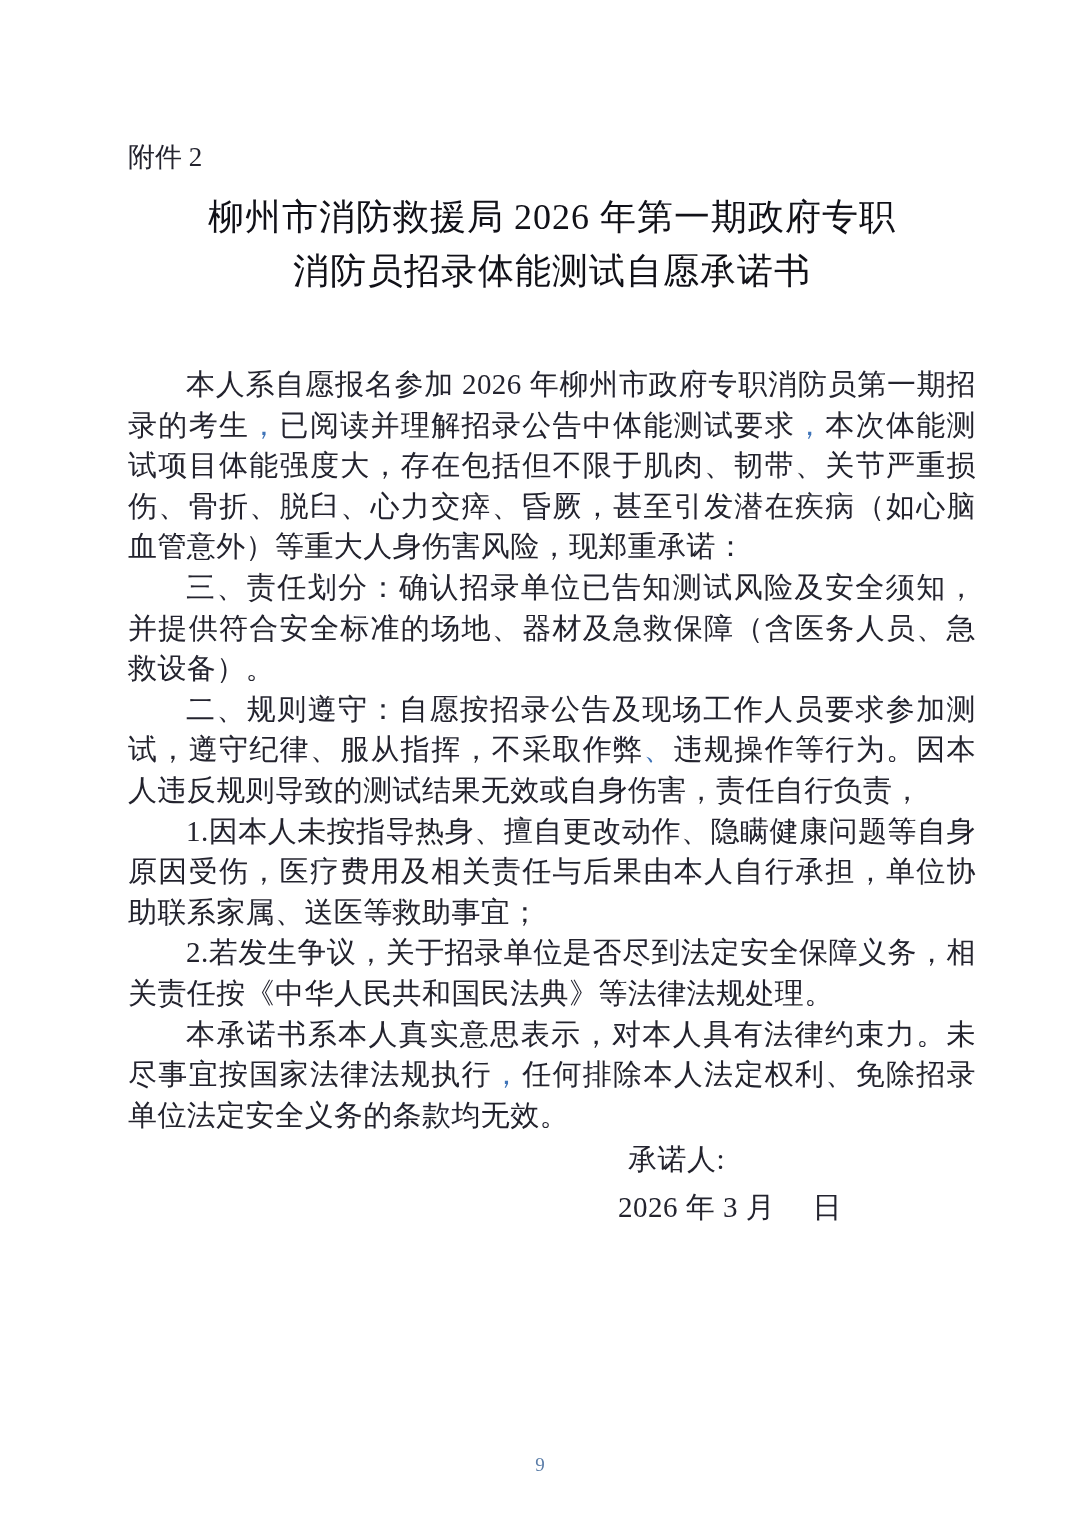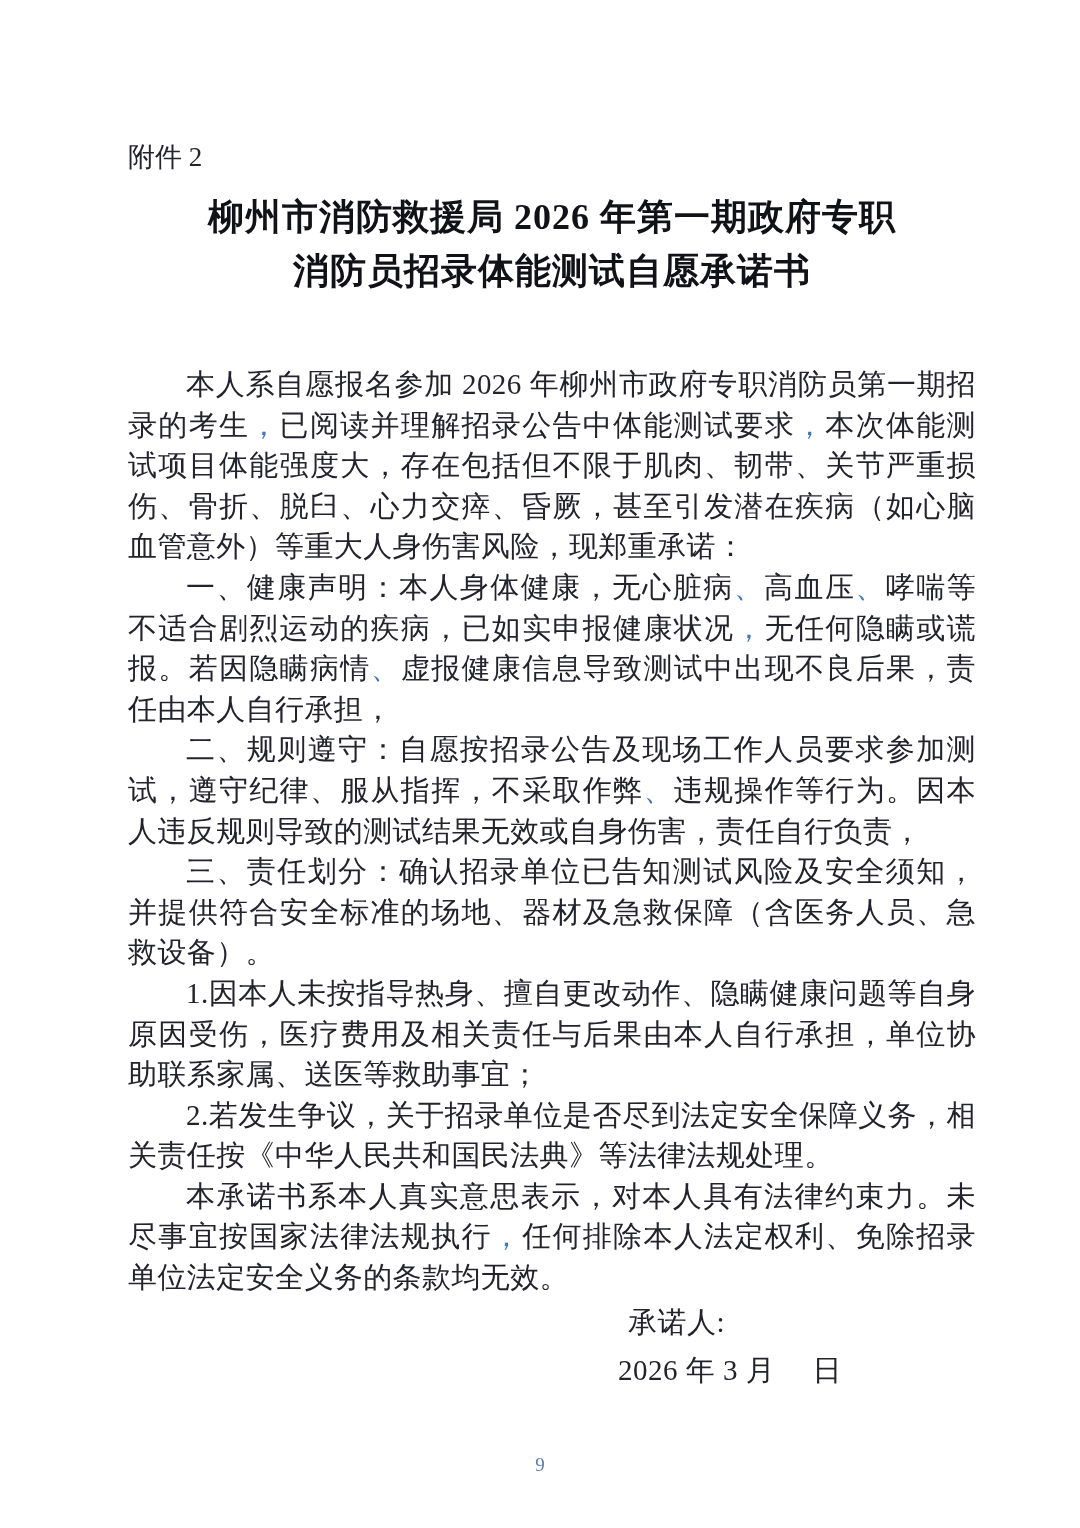--- a/index.html
+++ b/index.html
@@ -21,21 +21,21 @@
     overflow:hidden;
   }
   .attachment-label{
     font-size:27px;
     line-height:34px;
     color:var(--ink);
   }
   .doc-title{
     margin-top:16px;
     text-align:center;
-    font-weight:bold;
+    font-weight:normal;
     font-size:36px;
     line-height:54px;
     letter-spacing:1px;
     color:#111118;
   }
   .doc-body{
     margin-top:66px;
     font-size:29px;
     line-height:40.6px;
     text-align:justify;
@@ -74,23 +74,22 @@
 
   <div class="attachment-label">附件 2</div>
 
   <h1 class="doc-title">
     <div>柳州市消防救援局 2026 年第一期政府专职</div>
     <div>消防员招录体能测试自愿承诺书</div>
   </h1>
 
   <main class="doc-body">
       <p><span>本人系自愿报名参加 2026 年柳州市政府专职消防员第一期招录的考生</span><span class="blue">，</span><span>已阅读并理解招录公告中体能测试要求</span><span class="blue">，</span><span>本次体能测试项目体能强度大，存在包括但不限于肌肉、韧带、关节严重损伤、骨折、脱臼、心力交瘁、昏厥，甚至引发潜在疾病（如心脑血管意外）等重大人身伤害风险，现郑重承诺：</span></p>
-      <p><span>一、健康声明：本人身体健康，无心脏病</span><span class="blue">、</span><span>高血压</span><span class="blue">、</span><span>哮喘等不适合剧烈运动的疾病，已如实申报健康状况</span><span class="blue">，</span><span>无任何隐瞒或谎报。若因隐瞒病情</span><span class="blue">、</span><span>虚报健康信息导致测试中出现不良后果，责任由本人自行承担，</span></p>
+      <p><span>三、责任划分：确认招录单位已告知测试风险及安全须知，并提供符合安全标准的场地、器材及急救保障（含医务人员、急救设备）。</span></p>
       <p><span>二、规则遵守：自愿按招录公告及现场工作人员要求参加测试，遵守纪律、服从指挥，不采取作弊</span><span class="blue">、</span><span>违规操作等行为。因本人违反规则导致的测试结果无效或自身伤害，责任自行负责，</span></p>
-      <p><span>三、责任划分：确认招录单位已告知测试风险及安全须知，并提供符合安全标准的场地、器材及急救保障（含医务人员、急救设备）。</span></p>
       <p><span>1.因本人未按指导热身、擅自更改动作、隐瞒健康问题等自身原因受伤，医疗费用及相关责任与后果由本人自行承担，单位协助联系家属、送医等救助事宜；</span></p>
       <p><span>2.若发生争议，关于招录单位是否尽到法定安全保障义务，相关责任按《中华人民共和国民法典》等法律法规处理。</span></p>
       <p><span>本承诺书系本人真实意思表示，对本人具有法律约束力。未尽事宜按国家法律法规执行</span><span class="blue">，</span><span>任何排除本人法定权利、免除招录单位法定安全义务的条款均无效。</span></p>
     </main>
 
   <div class="signature-block">
     <div class="signer-line">承诺人:</div>
     <div class="date-line">2026 年 3 月　 日</div>
   </div>
 

